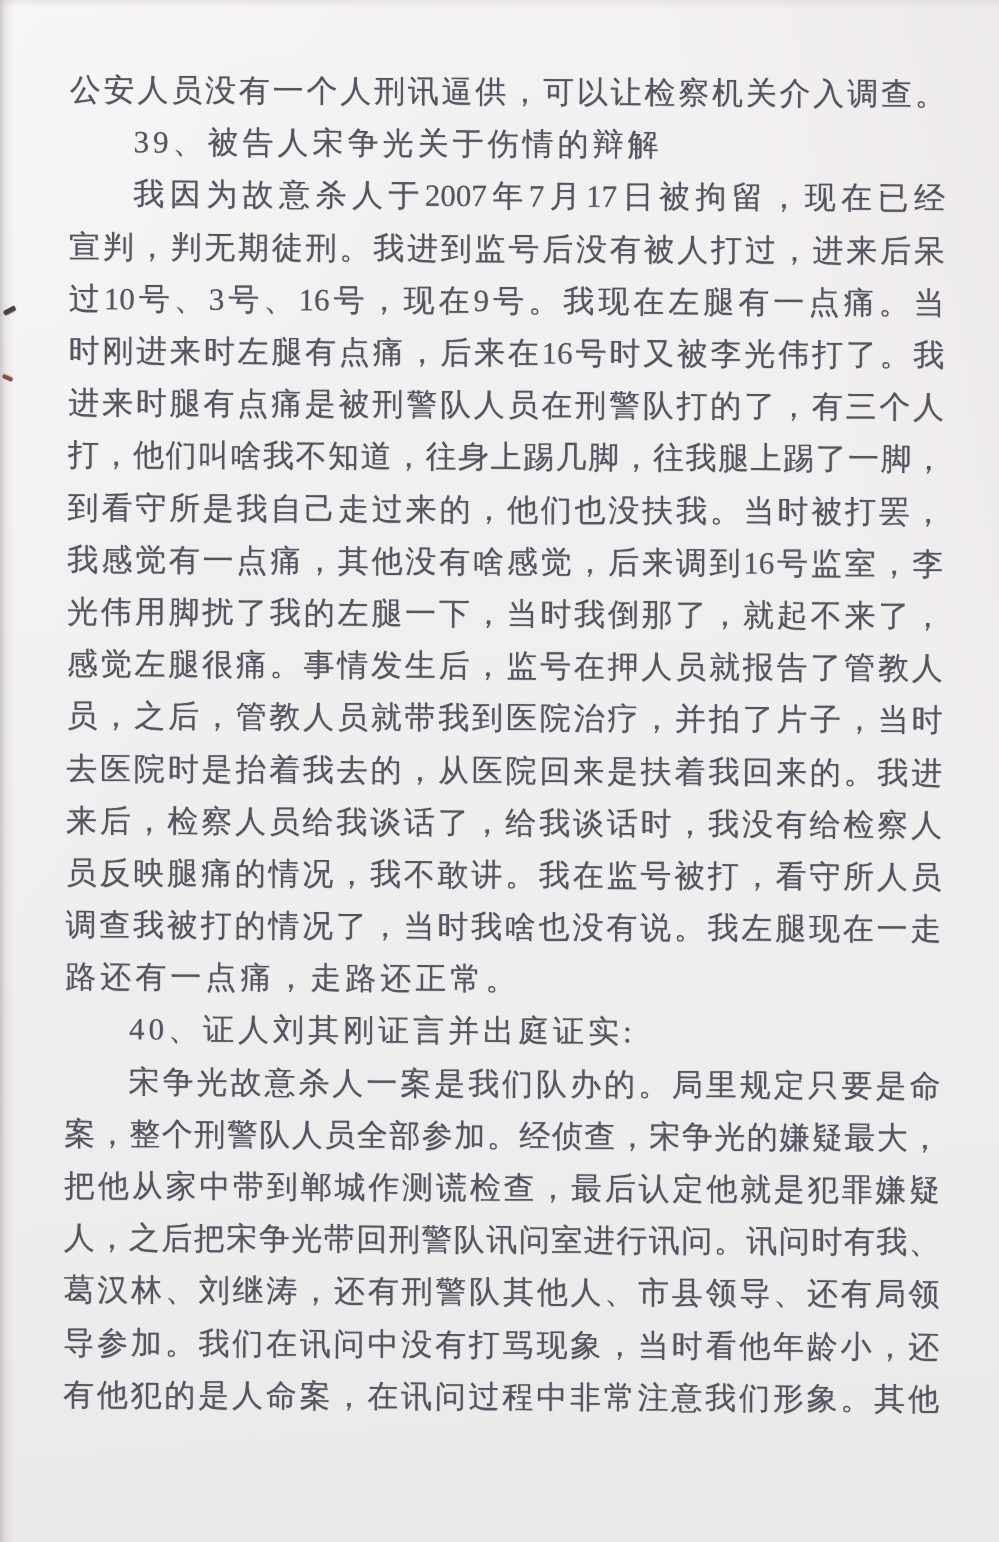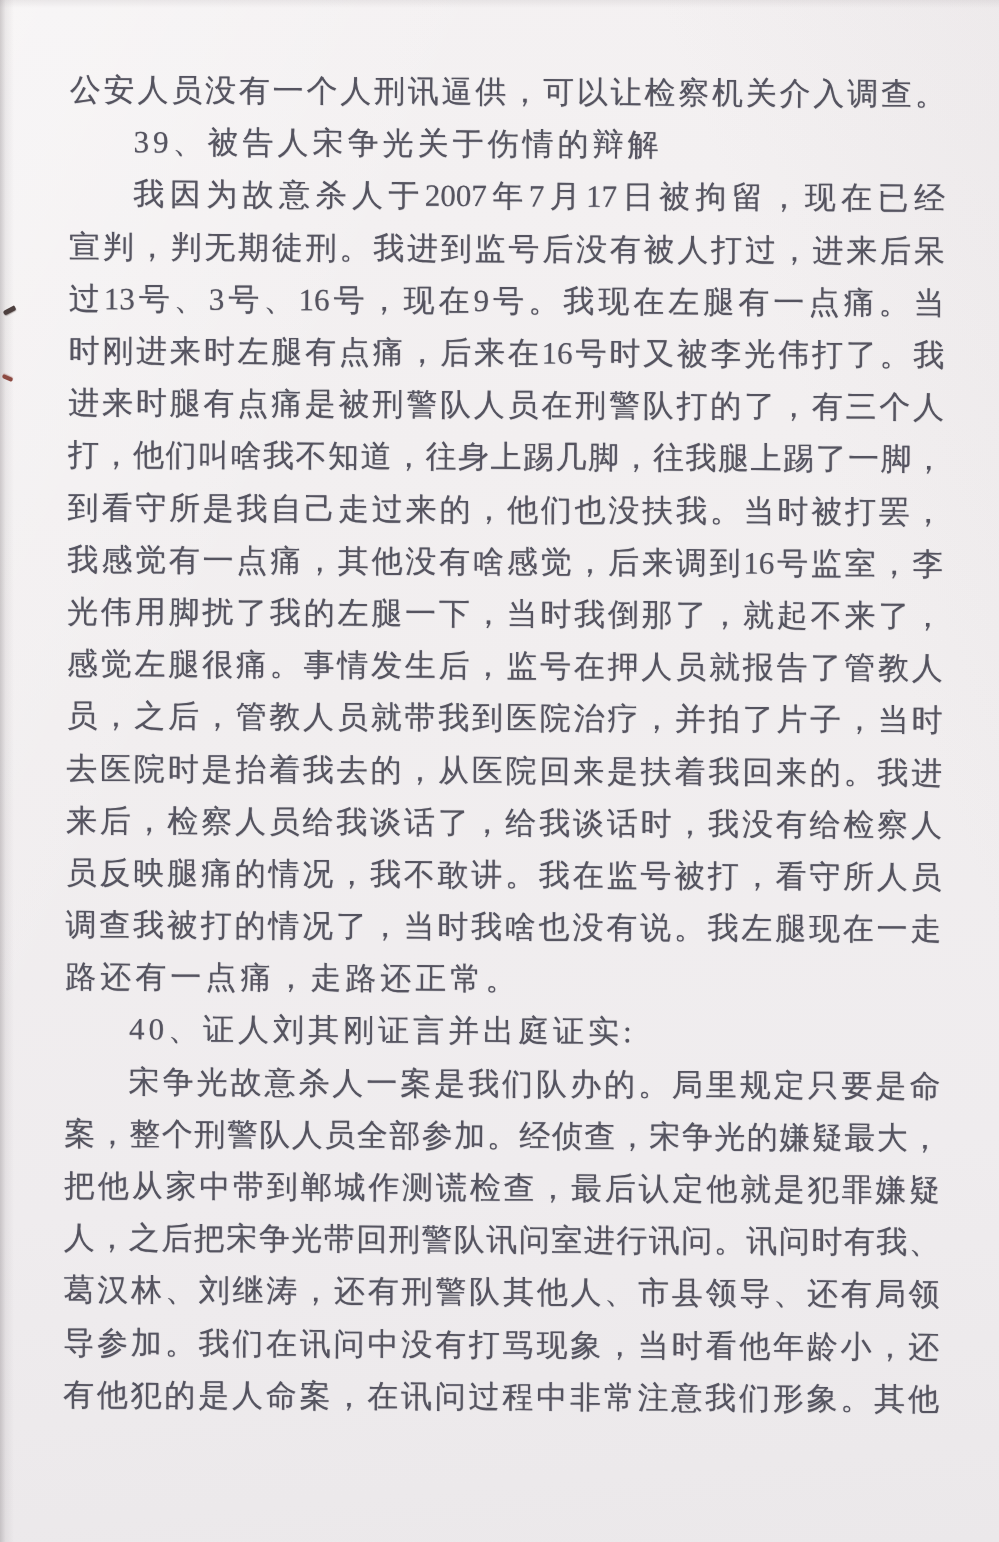--- a/index.html
+++ b/index.html
@@ -156,21 +156,21 @@
         <span>打</span>
         <span>过</span>
         <span>，</span>
         <span>进</span>
         <span>来</span>
         <span>后</span>
         <span>呆</span>
       </div>
       <div class="line justify">
         <span>过</span>
-        <span>13</span>
+        <span>10</span>
         <span>号</span>
         <span>、</span>
         <span>3</span>
         <span>号</span>
         <span>、</span>
         <span>16</span>
         <span>号</span>
         <span>，</span>
         <span>现</span>
         <span>在</span>

